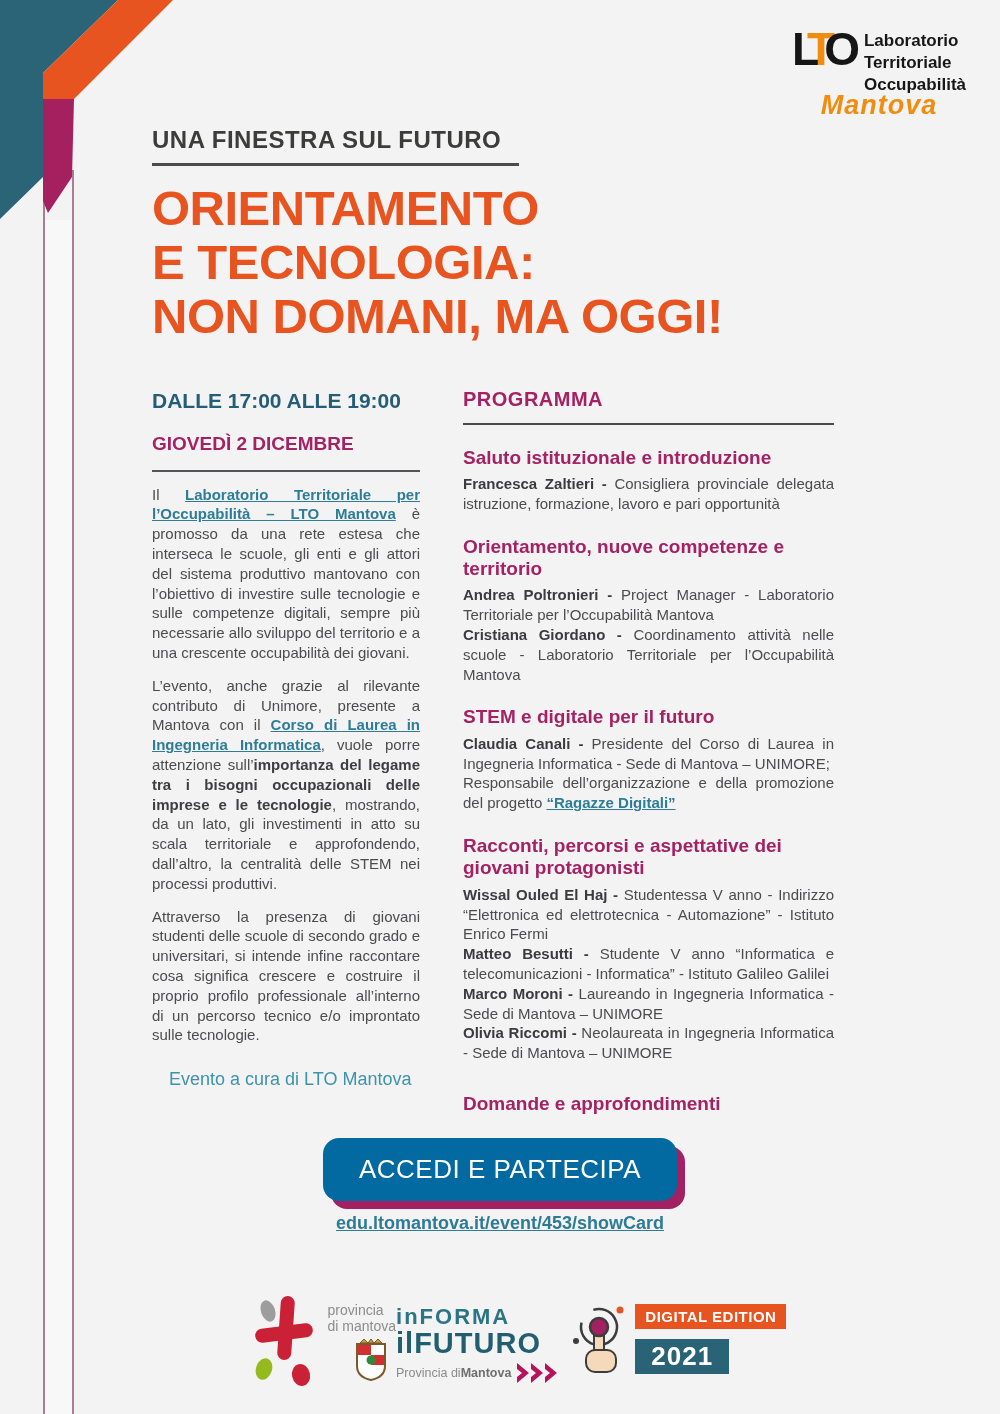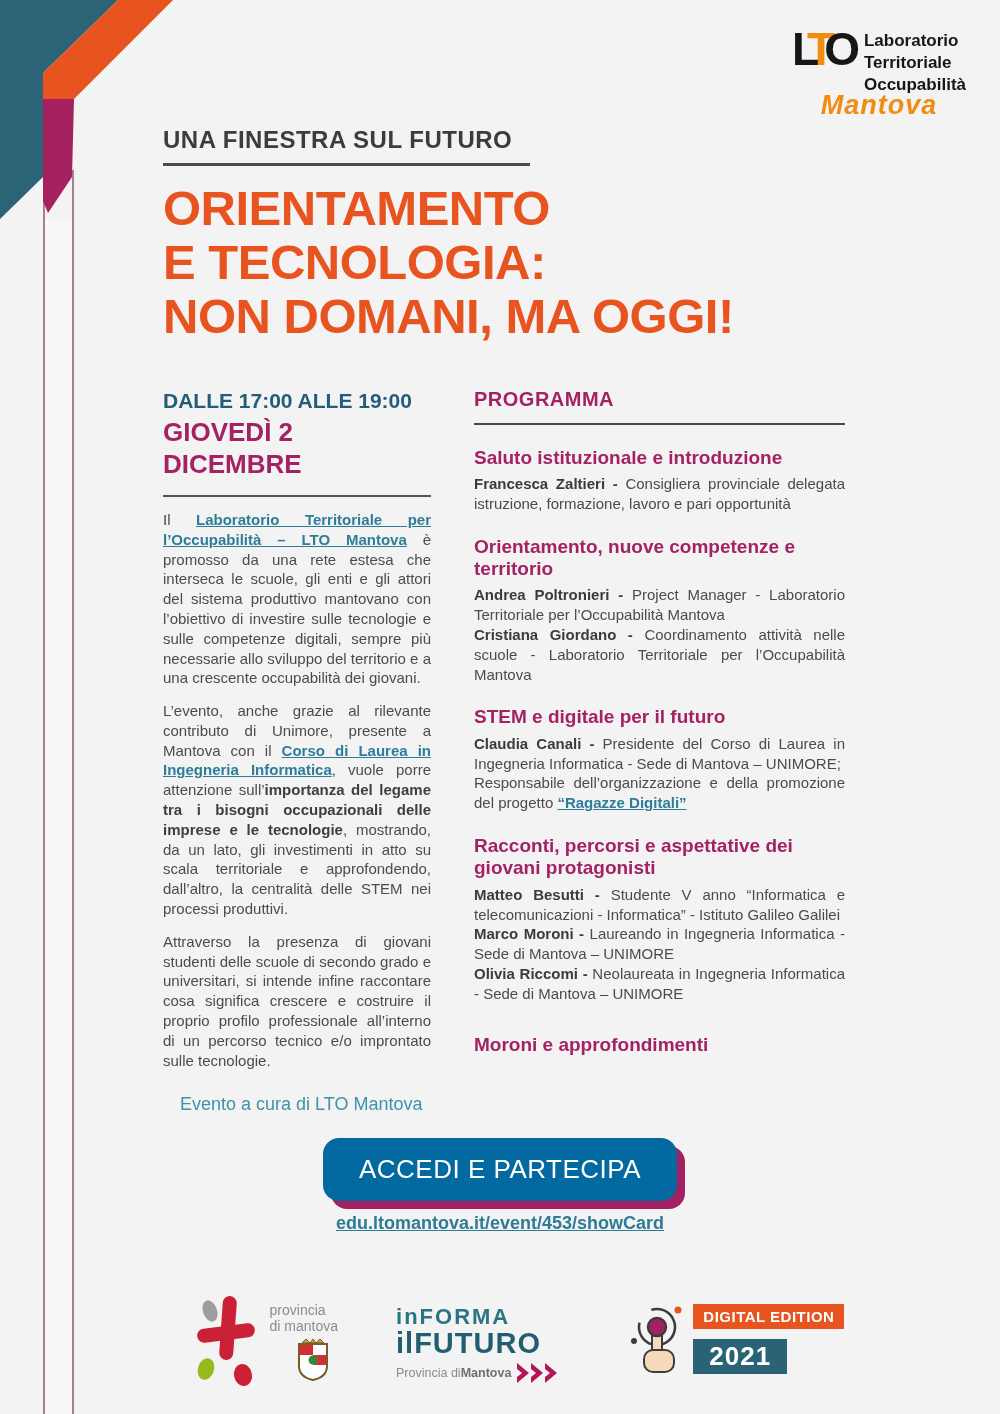--- a/index.html
+++ b/index.html
@@ -18,32 +18,32 @@
   
   .lto-logo{ position:absolute; top:28px; right:34px; z-index:3; text-align:center; }
   .lto-row{ display:flex; align-items:flex-start; }
   .lto-letters{ display:flex; font-weight:900; font-size:46px; line-height:.92; color:#161616; }
   .lt-t{ color:#f08c10; margin-left:-13px; }
   .lt-o{ margin-left:-11px; }
   .lto-small{ margin-left:4px; margin-top:2px; text-align:left; font-size:17px; font-weight:700; color:#161616; line-height:1.28; }
   .lto-city{ font-size:27px; font-weight:800; font-style:italic; color:#f08c10; letter-spacing:1px; margin-top:-5px; }
 
   
-  .content{ position:absolute; left:163px; top:126px; width:682px; z-index:3; }
+  .content{ position:absolute; left:152px; top:126px; width:682px; z-index:3; }
   .kicker{ display:inline-block; font-size:24px; font-weight:700; letter-spacing:.5px; color:#3c3c3b;
            border-bottom:3px solid #4b4b4b; padding:0 18px 9px 0; }
   .title{ margin-top:16px; font-size:49px; font-weight:800; letter-spacing:-.5px; line-height:1.1; color:#e8541f; }
   .title .tl{ display:block; }
 
   .columns{ display:flex; gap:43px; margin-top:44px; }
   .col-left{ width:268px; flex:none; }
   .col-right{ flex:1; min-width:0; }
 
   .time{ font-size:21px; font-weight:800; color:#235d78; line-height:1.25; }
-  .date{ font-size:26px; font-weight:800; color:#a42263; line-height:1.25; margin-top:2px; }
+  .date{ font-size:19px; font-weight:800; color:#a42263; line-height:1.25; margin-top:18px; }
   .divider{ border:none; border-top:2px solid #54555a; margin-top:14px; }
   .col-left p{ margin-top:13px; font-size:15px; line-height:1.32; text-align:justify; color:#4b4b4d; }
   .tlink{ color:#2e7d98; font-weight:700; text-decoration:underline; cursor:pointer; }
   .col-left strong{ color:#3e3e41; }
   .curator{ margin-top:24px; font-size:18px; color:#3d93ab;margin-left:17px; }
 
   .prog-heading{ font-size:20px; font-weight:800; letter-spacing:.5px; color:#a42263;
                  border-bottom:2px solid #4a4a4a; padding-bottom:12px; }
   .prog-item{ margin-top:22px; }
   .prog-item.last{ margin-top:30px; }
@@ -54,21 +54,21 @@
   
   .cta-area{ position:absolute; top:1138px; left:0; width:100%; text-align:center; z-index:3; }
   .cta-btn{ font-family:"Liberation Sans", sans-serif; font-size:26px; font-weight:400; letter-spacing:.5px;
             color:#ffffff; background:#0369a1; border:none; border-radius:16px;
             padding:16px 36px; box-shadow:8px 8px 0 #a32062; cursor:pointer; }
   .cta-url-wrap{ margin-top:12px; }
   .cta-url{ font-size:18px; font-weight:700; color:#2d7b95; text-decoration:underline; cursor:pointer; }
 
   
   .footer{ position:absolute; top:1292px; left:0; width:100%; display:flex; justify-content:center;
-           align-items:flex-start; gap:58px; z-index:3;padding-left:34px; }
+           align-items:flex-start; z-index:3;padding-left:34px; }
   .logo-prov{ display:flex; align-items:flex-start; }
   .prov-right{ margin-left:4px; }
   .prov-text{ font-size:14px; color:#8c8c8c; line-height:1.15; margin-top:10px; }
   .prov-shield{ display:block; margin-top:4px; margin-left:26px; }
 
   .logo-informa{ margin-top:14px; }
   .inf-l1{ font-size:22px; color:#2a7484; letter-spacing:2px; font-weight:600; line-height:1; }
   .inf-l1 .lc{ text-transform:lowercase; }
   .inf-l2{ font-size:29px; color:#215f70; font-weight:800; letter-spacing:1px; line-height:1.05; }
   .inf-l3{ font-size:12.5px; color:#8a8a8a; margin-top:4px; display:flex; align-items:center; }
@@ -146,27 +146,28 @@
           <p class="spk"><b>Cristiana Giordano - </b><span>Coordinamento attività nelle scuole - Laboratorio Territoriale per l’Occupabilità Mantova</span></p>
         </div>
 
         <div class="prog-item">
           <h3>STEM e digitale per il futuro</h3>
           <p class="spk"><b>Claudia Canali - </b><span>Presidente del Corso di Laurea in Ingegneria Informatica - Sede di Mantova – UNIMORE;</span><br><span>Responsabile dell’organizzazione e della promozione del progetto </span><a class="tlink">“Ragazze Digitali”</a></p>
         </div>
 
         <div class="prog-item">
           <h3>Racconti, percorsi e aspettative dei giovani protagonisti</h3>
+          <p class="spk"><b>Wissal Ouled El Haj - </b><span>Studentessa V anno - Indirizzo “Elettronica ed elettrotecnica - Automazione” - Istituto Enrico Fermi</span></p>
           <p class="spk"><b>Matteo Besutti - </b><span>Studente V anno “Informatica e telecomunicazioni - Informatica” - Istituto Galileo Galilei</span></p>
           <p class="spk"><b>Marco Moroni - </b><span>Laureando in Ingegneria Informatica - Sede di Mantova – UNIMORE</span></p>
           <p class="spk"><b>Olivia Riccomi - </b><span>Neolaureata in Ingegneria Informatica - Sede di Mantova – UNIMORE</span></p>
         </div>
 
         <div class="prog-item last">
-          <h3>Moroni e approfondimenti</h3>
+          <h3>Domande e approfondimenti</h3>
         </div>
       </div>
     </div>
   </div>
 
   <div class="cta-area">
     <button class="cta-btn">ACCEDI E PARTECIPA</button>
     <div class="cta-url-wrap">
       <a class="cta-url">edu.ltomantova.it/event/453/showCard</a>
     </div>

